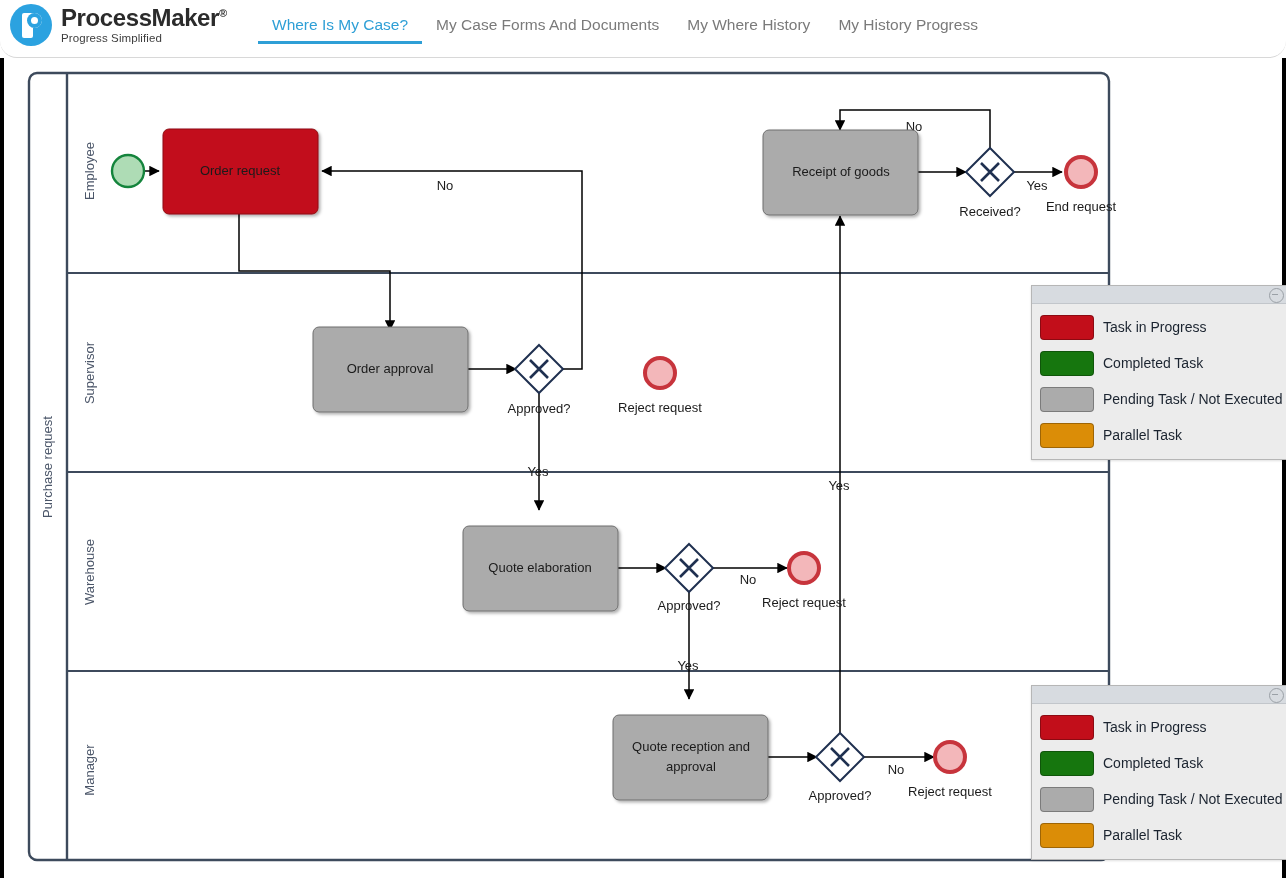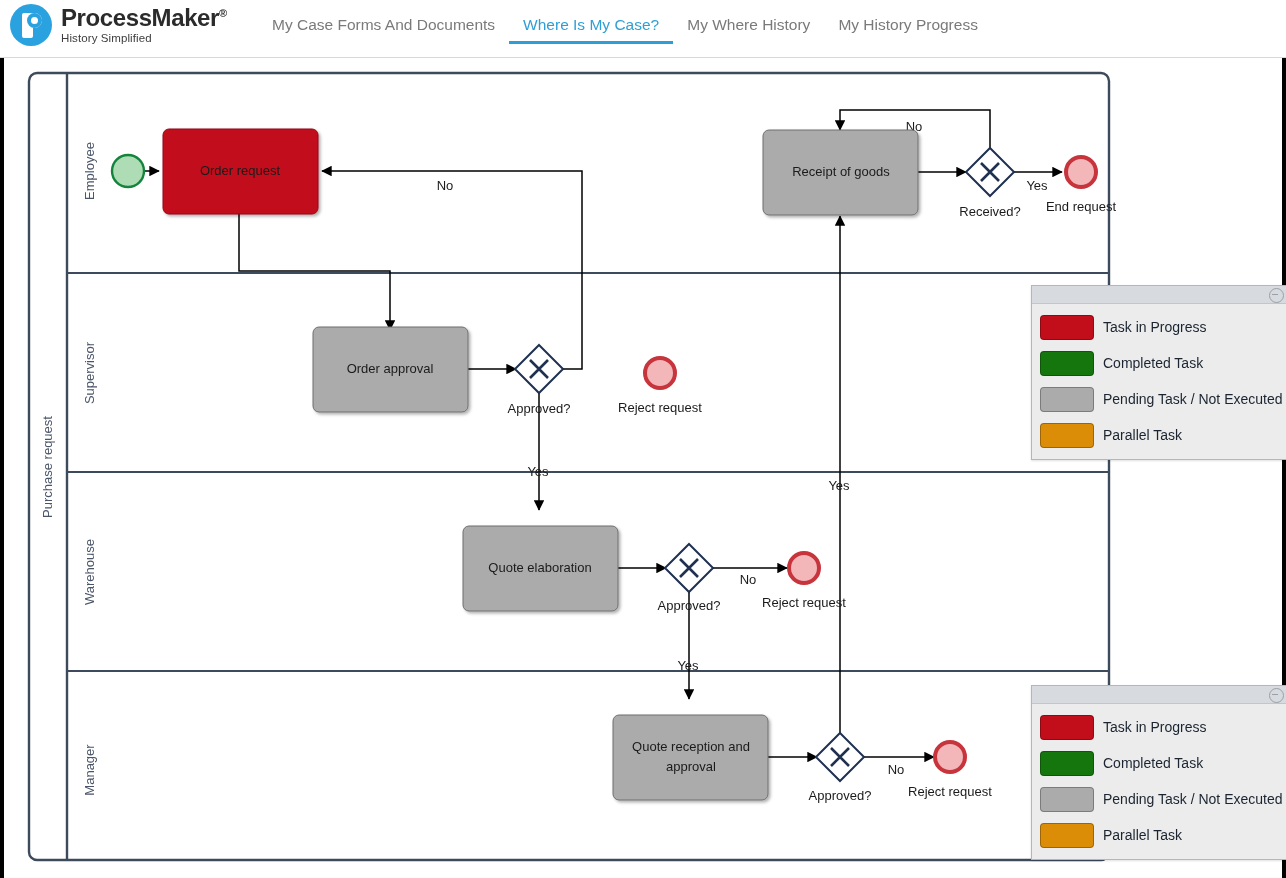--- a/index.html
+++ b/index.html
@@ -17,20 +17,21 @@
 
   
   #app-header {
     position: absolute;
     left: 0; top: 0;
     width: 1286px;
     height: 58px;
     background: #ffffff;
     border-bottom: 1px solid #d8d8d8;
     box-sizing: border-box;
+    border-radius: 17px;
   }
   #brand {
     position: absolute;
     left: 10px; top: 4px;
     display: flex;
     align-items: center;
     gap: 9px;
   }
   #brand-mark {
     width: 42px; height: 42px;
@@ -189,27 +190,27 @@
 </style>
 </head>
 <body>
 
 <div id="app-header">
 
   <div id="brand">
     <div id="brand-mark"></div>
     <div id="brand-text">
       <div id="brand-name"><span>ProcessMaker</span><sup>®</sup></div>
-      <div id="brand-tagline">History Simplified</div>
+      <div id="brand-tagline">Progress Simplified</div>
     </div>
   </div>
 
   <nav id="main-nav">
+    <div class="nav-tab active">Where Is My Case?</div>
     <div class="nav-tab">My Case Forms And Documents</div>
-    <div class="nav-tab active">Where Is My Case?</div>
     <div class="nav-tab">My Where History</div>
     <div class="nav-tab">My History Progress</div>
   </nav>
 </div>
 
 <div id="diagram-canvas">
 
   <svg id="diagram-svg" width="1286" height="820" viewBox="0 0 1286 820">
     <defs>
       <marker id="arrow" viewBox="0 0 10 10" refX="9.2" refY="5" markerWidth="7" markerHeight="7" orient="auto-start-reverse">

